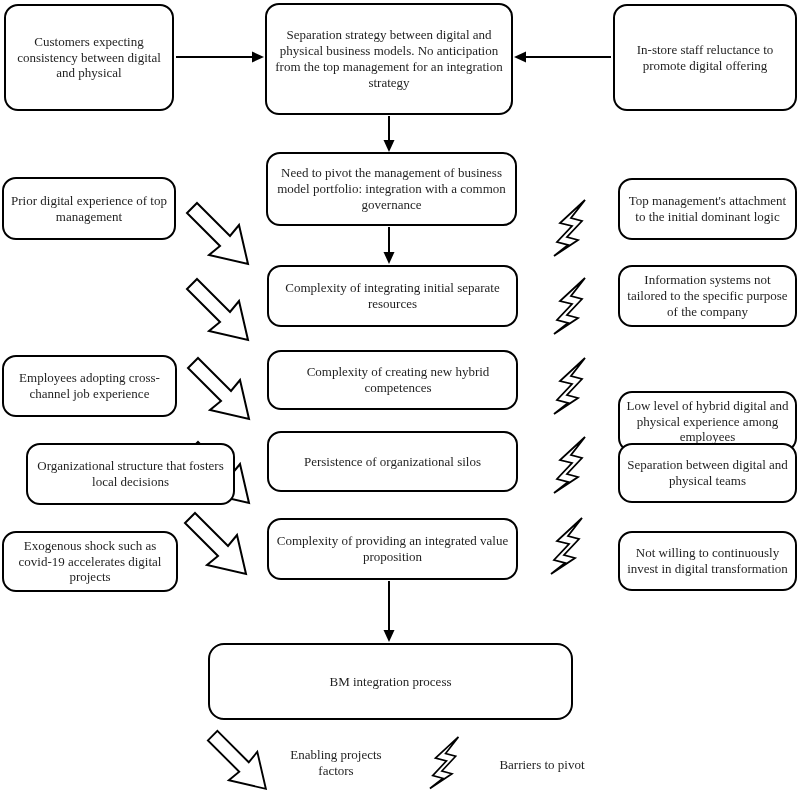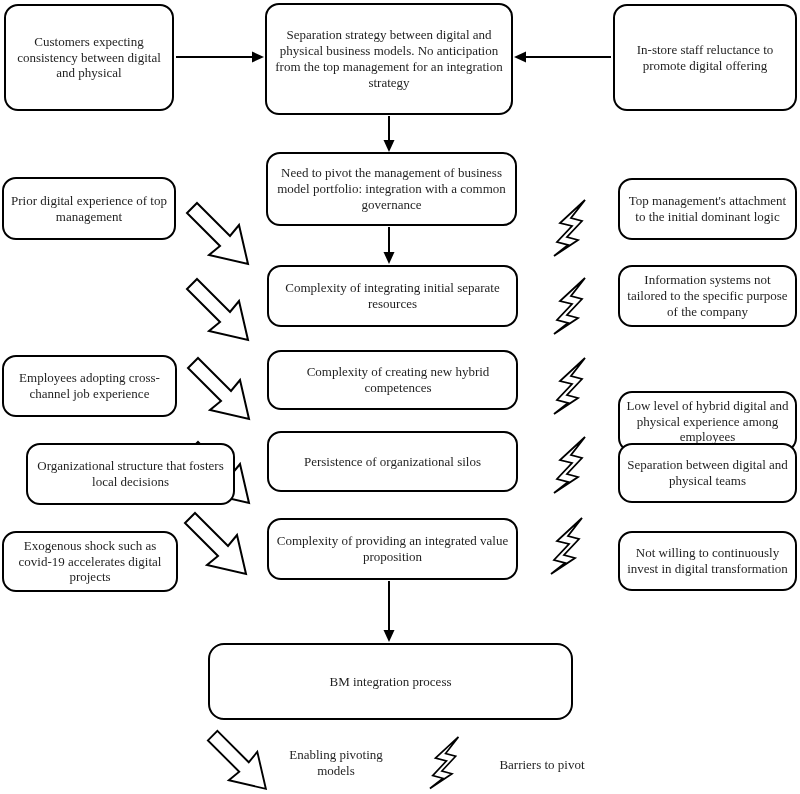--- a/index.html
+++ b/index.html
@@ -98,16 +98,16 @@
   <div class="box" style="left:267px; top:518px; width:251px; height:62px;">Complexity of providing an integrated value proposition</div>
 
   <div class="box" style="left:618px; top:178px; width:179px; height:62px;">Top management's attachment to the initial dominant logic</div>
   <div class="box" style="left:618px; top:265px; width:179px; height:62px;text-align:center;">Information systems not tailored to the specific purpose of the company</div>
   <div class="box" style="left:618px; top:355px; width:179px; height:61px;margin-top:36px;">Low level of hybrid digital and physical experience among employees</div>
   <div class="box" style="left:618px; top:443px; width:179px; height:60px;">Separation between digital and physical teams</div>
   <div class="box" style="left:618px; top:531px; width:179px; height:60px;">Not willing to continuously invest in digital transformation</div>
 
   <div class="box" style="left:208px; top:643px; width:365px; height:77px; border-radius:16px;text-align:right;">BM integration process</div>
 
-  <div class="legend-label" style="left:272px; top:747px; width:128px;">Enabling pivoting models</div>
+  <div class="legend-label" style="left:272px; top:747px; width:128px;">Enabling projects factors</div>
   <div class="legend-label" style="left:477px; top:757px; width:130px;">Barriers to pivot</div>
 
 </div>
 
 </body></html>

